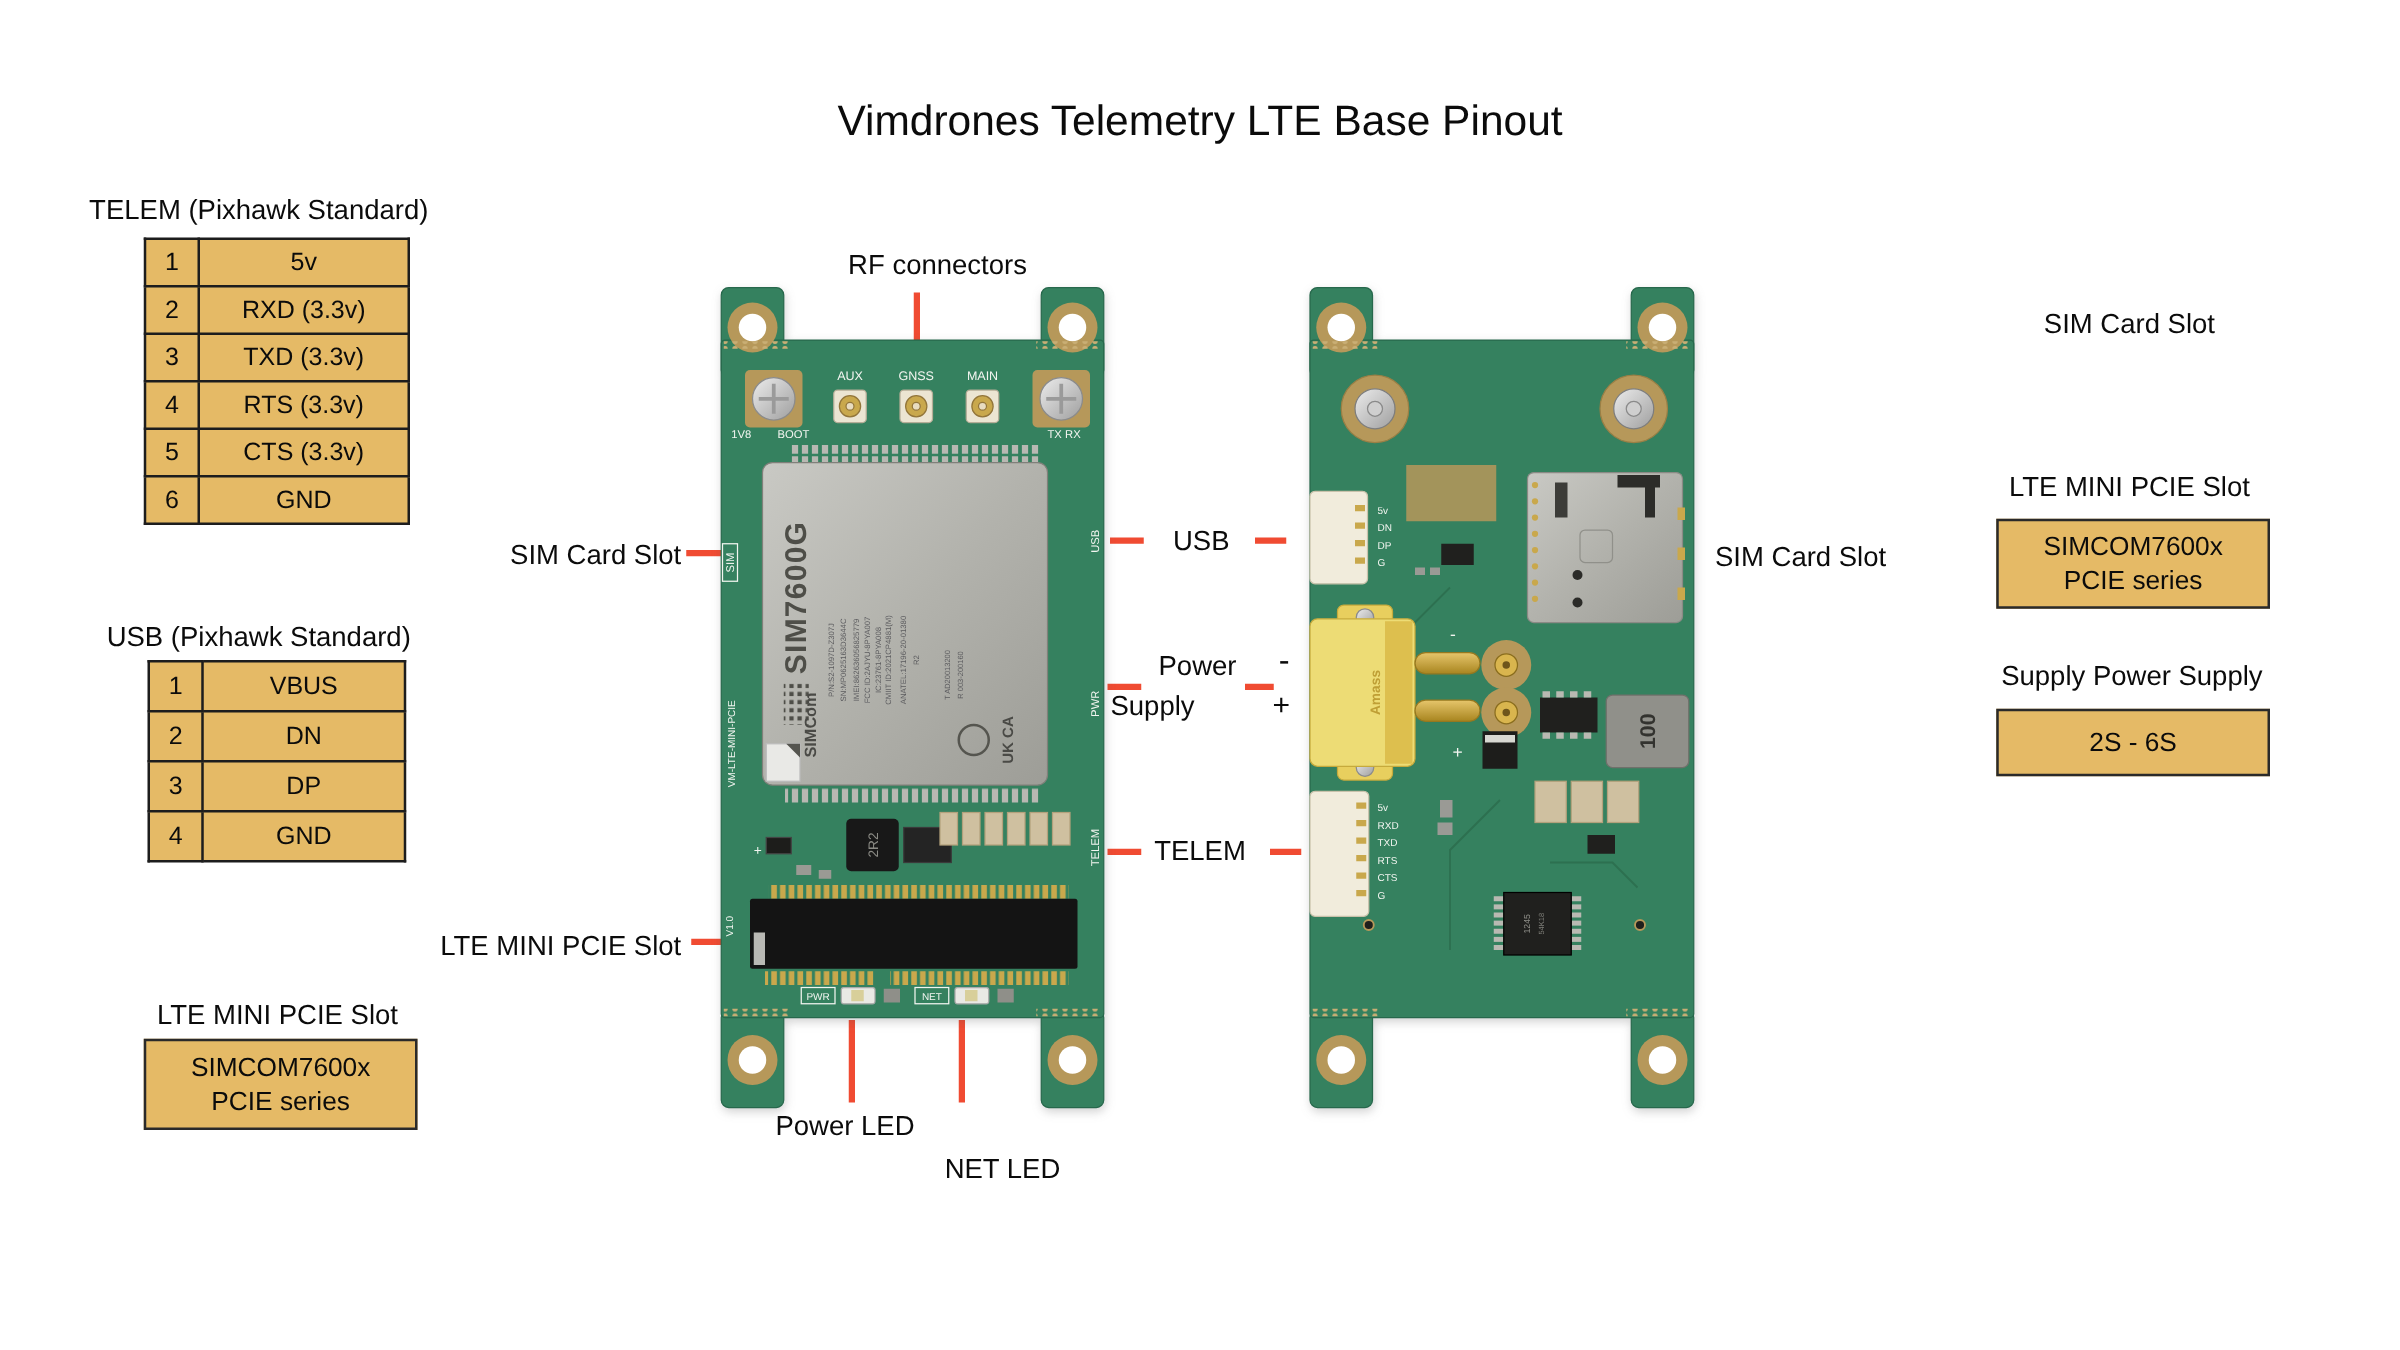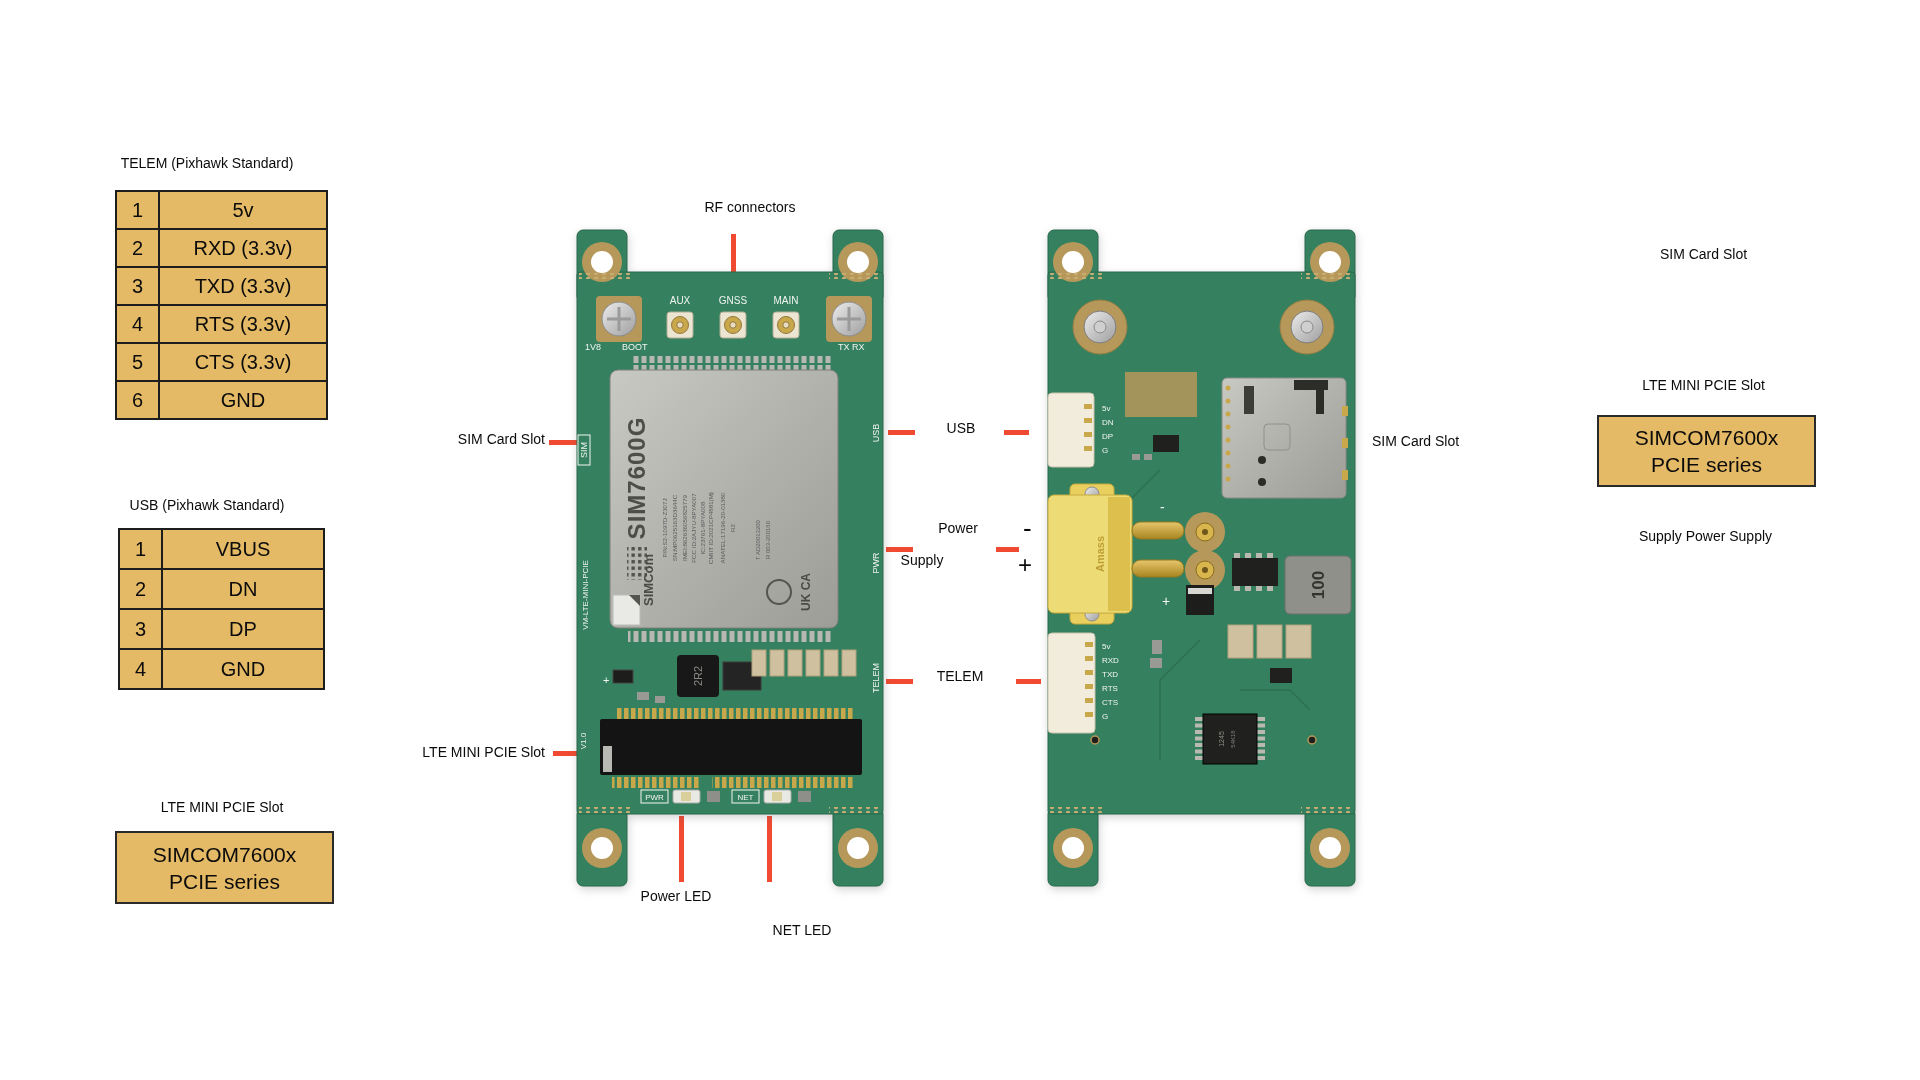--- a/index.html
+++ b/index.html
@@ -1,35 +1,36 @@
 <!DOCTYPE html>
 <html><head>
 <meta charset="utf-8">
 <style>
   html,body{margin:0;padding:0;background:#fff;}
   body{font-family:"Liberation Sans",sans-serif;color:#0b0b0b;}
   .page{position:relative;width:1920px;height:1080px;background:#ffffff;overflow:hidden;}
   .abs{position:absolute;}
   .title{position:absolute;left:0;top:78px;width:100%;text-align:center;font-size:34px;}
-  .label{font-size:14px;line-height:1.2;white-space:nowrap;}
+  .label{font-size:22px;line-height:1.2;white-space:nowrap;}
   .c{text-align:center;} .r{text-align:right;}
   .rl{position:absolute;background:#F04B32;}
   table.pinout{border-collapse:collapse;table-layout:fixed;font-size:20px;}
   table.pinout td{background:#E5BA66;border:2px solid #1d1d1d;text-align:center;vertical-align:middle;padding:0;}
   td.pin{width:41px;}
   .ybox{background:#E5BA66;border:2px solid #2a2a2a;display:flex;flex-direction:column;align-items:center;justify-content:center;font-size:21px;line-height:27px;}
   .boards{position:absolute;left:560px;top:220px;filter:drop-shadow(1px 3px 4px rgba(80,80,80,.25));}
   svg text{font-family:"Liberation Sans",sans-serif;}
   .sign{position:absolute;font-size:26px;line-height:1;}
 </style>
 </head>
 <body>
 
 <div class="page">
 
+  <div class="title">Vimdrones Telemetry LTE Base Pinout</div>
 
   <div class="label c abs" style="left:57px;top:155px;width:300px">TELEM (Pixhawk Standard)</div>
   <table class="pinout abs" style="left:115px;top:190px;width:213px">
     <tbody>
         <tr style="height:38px">
           <td class="pin">1</td>
           <td>5v</td>
         </tr>
     <tr style="height:38px">
           <td class="pin">2</td>
@@ -84,20 +85,23 @@
 
   <div class="label c abs" style="left:1596px;top:246px;width:215px">SIM Card Slot</div>
 
   <div class="label c abs" style="left:1581px;top:377px;width:245px">LTE MINI PCIE Slot</div>
   <div class="ybox abs" style="left:1597px;top:415px;width:215px;height:68px">
     <div>SIMCOM7600x</div>
     <div>PCIE series</div>
   </div>
 
   <div class="label c abs" style="left:1593px;top:528px;width:225px">Supply Power Supply</div>
+  <div class="ybox abs" style="left:1597px;top:567px;width:215px;height:50px">
+    <div>2S - 6S</div>
+  </div>
 
   <div class="label c abs" style="left:655px;top:199px;width:190px">RF connectors</div>
   <div class="rl" style="left:731px;top:234px;width:5px;height:44px"></div>
 
   <div class="label r abs" style="left:380px;top:431px;width:165px">SIM Card Slot</div>
   <div class="rl" style="left:549px;top:440px;width:28px;height:5px"></div>
 
   <div class="label c abs" style="left:920px;top:420px;width:82px">USB</div>
   <div class="rl" style="left:888px;top:430px;width:27px;height:5px"></div>
   <div class="rl" style="left:1004px;top:430px;width:25px;height:5px"></div>

